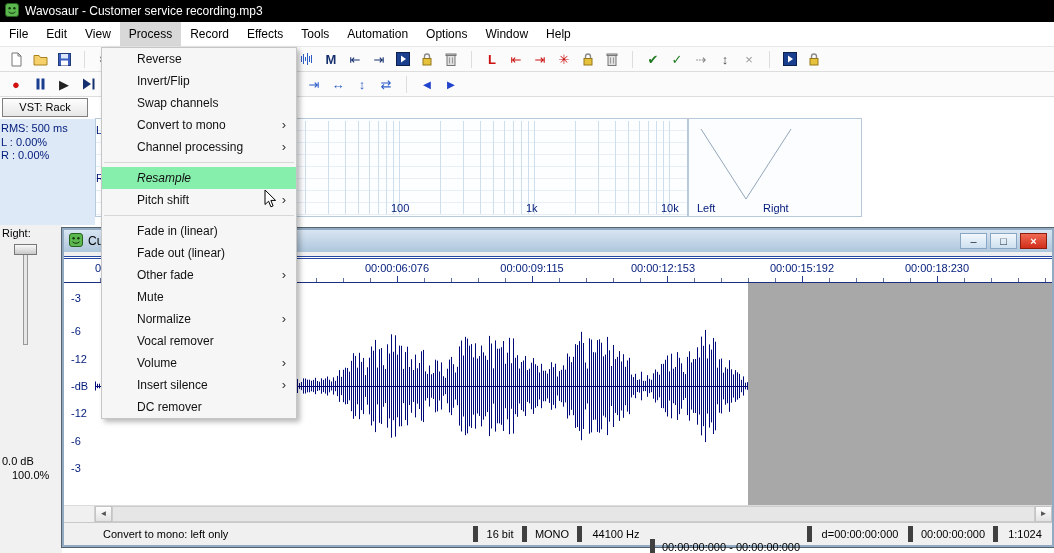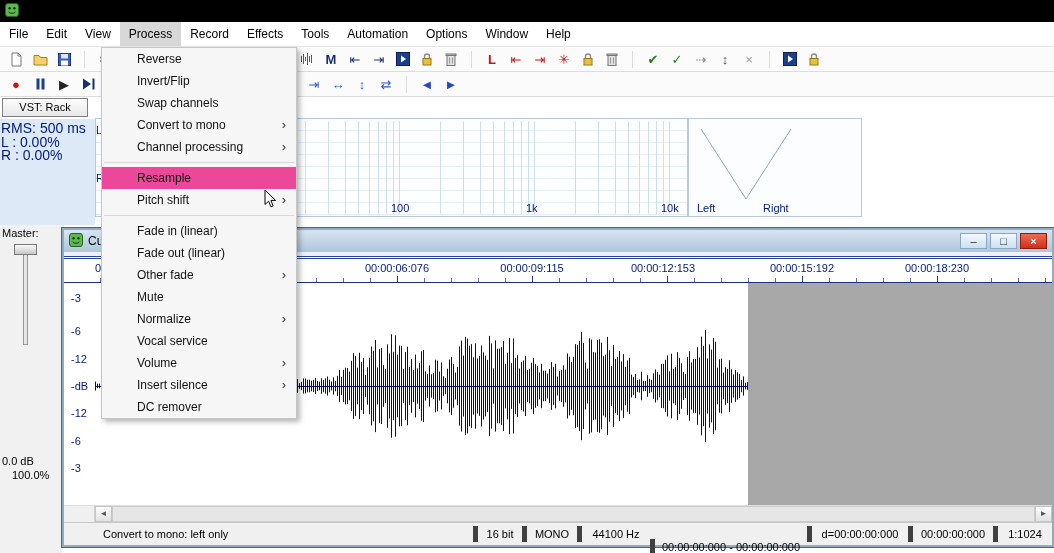--- a/index.html
+++ b/index.html
@@ -20,21 +20,21 @@
   #toolbar1{top:47px;}
   #toolbar2{top:72px;}
   .tb-icon{width:24px;height:21px;display:inline-flex;align-items:center;justify-content:center;font-size:13px;flex:0 0 auto;}
   .tb-sep{width:8px;height:17px;border-right:1px solid #ddd;margin-right:8px;flex:0 0 auto;}
 
   
   #vstrow{position:absolute;left:0;top:97px;width:1054px;height:22px;background:#fff;}
   #vst-btn{position:absolute;left:2px;top:1px;width:86px;height:19px;border:1px solid #808080;background:linear-gradient(#fefefe,#e7e7e7);font-size:11px;text-align:center;line-height:17px;box-sizing:border-box;}
 
   
-  #meter-panel{position:absolute;left:0;top:119px;width:95px;height:106px;background:#dde9f6;color:#001a7a;font-size:14px;line-height:13.5px;padding:3px 0 0 1px;box-sizing:border-box;}
+  #meter-panel{position:absolute;left:0;top:119px;width:95px;height:106px;background:#dde9f6;color:#001a7a;font-size:11px;line-height:13.5px;padding:3px 0 0 1px;box-sizing:border-box;}
 
   
   #master-panel{position:absolute;left:0;top:225px;width:62px;height:328px;background:#f1f1f1;font-size:11px;}
   #master-label{position:absolute;left:2px;top:2px;}
   #master-track{position:absolute;left:23px;top:22px;width:3px;height:96px;background:#e6e6e6;border:1px solid #999;}
   #master-handle{position:absolute;left:14px;top:19px;width:21px;height:9px;background:linear-gradient(#fafafa,#c8c8c8);border:1px solid #777;}
   #master-db{position:absolute;left:2px;top:230px;}
   #master-pct{position:absolute;left:12px;top:244px;}
 
   
@@ -73,38 +73,39 @@
   #hs-right{right:0;}
   #hs-thumb{position:absolute;left:48px;top:0;width:923px;height:16px;background:#e6e6e6;border:1px solid #cccccc;box-sizing:border-box;}
 
   #childstatus{position:absolute;left:0;top:292px;width:988px;height:23px;background:#f0f0f0;border-top:1px solid #c8c8c8;display:flex;align-items:center;font-size:11px;box-sizing:border-box;}
   #childstatus .msg{flex:1;padding-left:6px;text-align:left;white-space:nowrap;overflow:hidden;margin-left:33px;}
   #childstatus .sfield{border-left:5px solid #404040;text-align:center;white-space:nowrap;height:16px;line-height:16px;flex:0 0 auto;}
 
   
   #dropdown{position:absolute;left:101px;top:47px;width:196px;background:#f6f6f6;border:1px solid #c6c6c6;box-shadow:3px 3px 5px rgba(0,0,0,.28);z-index:60;box-sizing:border-box;}
   .dd-item{height:22px;line-height:22px;padding-left:35px;position:relative;color:#111;white-space:nowrap;}
-  .dd-item.hl{background:#ec4899;}
+  .dd-item.hl{background:#86efac;font-style:italic;}
   .dd-arrow{position:absolute;right:10px;top:0;font-size:13px;color:#333;}
   .dd-sep{height:1px;background:#d7d7d7;margin:4px 2px;}
 
   #cursor{position:absolute;left:264px;top:189px;z-index:100;pointer-events:none;}
 </style>
 </head>
 <body>
 
 <div id="app">
 
   <div id="titlebar">
     <span class="appicon"><svg width="14" height="14" viewBox="0 0 14 14">
           <rect x="0.5" y="0.5" width="13" height="13" rx="2.5" fill="#5cb84e" stroke="#27641f"></rect>
           <circle cx="4.6" cy="5.2" r="1.2" fill="#14380f"></circle>
           <circle cx="9.4" cy="5.2" r="1.2" fill="#14380f"></circle>
           <path d="M3.5 8.8c1.8 2 5.2 2 7 0" stroke="#14380f" fill="none"></path>
         </svg></span>
+    <span class="ttl">Wavosaur - Customer service recording.mp3</span>
   </div>
 
   <div id="menubar">
       <span class="menu-item">File</span>
       <span class="menu-item">Edit</span>
       <span class="menu-item">View</span>
       <span class="menu-item active">Process</span>
       <span class="menu-item">Record</span>
       <span class="menu-item">Effects</span>
       <span class="menu-item">Tools</span>
@@ -341,21 +342,21 @@
   <div id="gonio">
     <svg width="172" height="97">
       <line x1="12" y1="10" x2="57" y2="80" stroke="#93a7ba" stroke-width="1"></line>
       <line x1="102" y1="10" x2="57" y2="80" stroke="#93a7ba" stroke-width="1"></line>
     </svg>
     <span class="glabel" style="left:8px;">Left</span>
     <span class="glabel" style="left:74px;">Right</span>
   </div>
 
   <div id="master-panel">
-    <div id="master-label">Master:</div>
+    <div id="master-label">Right:</div>
     <div id="master-track"></div>
     <div id="master-handle"></div>
     <div id="master-db">0.0 dB</div>
     <div id="master-pct">100.0%</div>
   </div>
 
   <div id="child">
     <div id="child-title">
       <span class="appicon"><svg width="14" height="14" viewBox="0 0 14 14">
             <rect x="0.5" y="0.5" width="13" height="13" rx="2.5" fill="#5cb84e" stroke="#27641f"></rect>
@@ -431,21 +432,21 @@
       <div class="dd-item"><span>Channel processing</span><span class="dd-arrow">›</span></div>
       <div class="dd-sep"></div>
       <div class="dd-item hl"><span>Resample</span></div>
       <div class="dd-item"><span>Pitch shift</span><span class="dd-arrow">›</span></div>
       <div class="dd-sep"></div>
       <div class="dd-item"><span>Fade in (linear)</span></div>
       <div class="dd-item"><span>Fade out (linear)</span></div>
       <div class="dd-item"><span>Other fade</span><span class="dd-arrow">›</span></div>
       <div class="dd-item"><span>Mute</span></div>
       <div class="dd-item"><span>Normalize</span><span class="dd-arrow">›</span></div>
-      <div class="dd-item"><span>Vocal service</span></div>
+      <div class="dd-item"><span>Vocal remover</span></div>
       <div class="dd-item"><span>Volume</span><span class="dd-arrow">›</span></div>
       <div class="dd-item"><span>Insert silence</span><span class="dd-arrow">›</span></div>
       <div class="dd-item"><span>DC remover</span></div>
     </div>
 
   <svg id="cursor" width="13" height="20">
     <path d="M1 1 L1 15.5 L4.6 12.2 L6.9 17.8 L9.1 16.9 L6.9 11.4 L11.6 11.4 Z" fill="#fff" stroke="#000" stroke-width="1"></path>
   </svg>
 
 </div>

